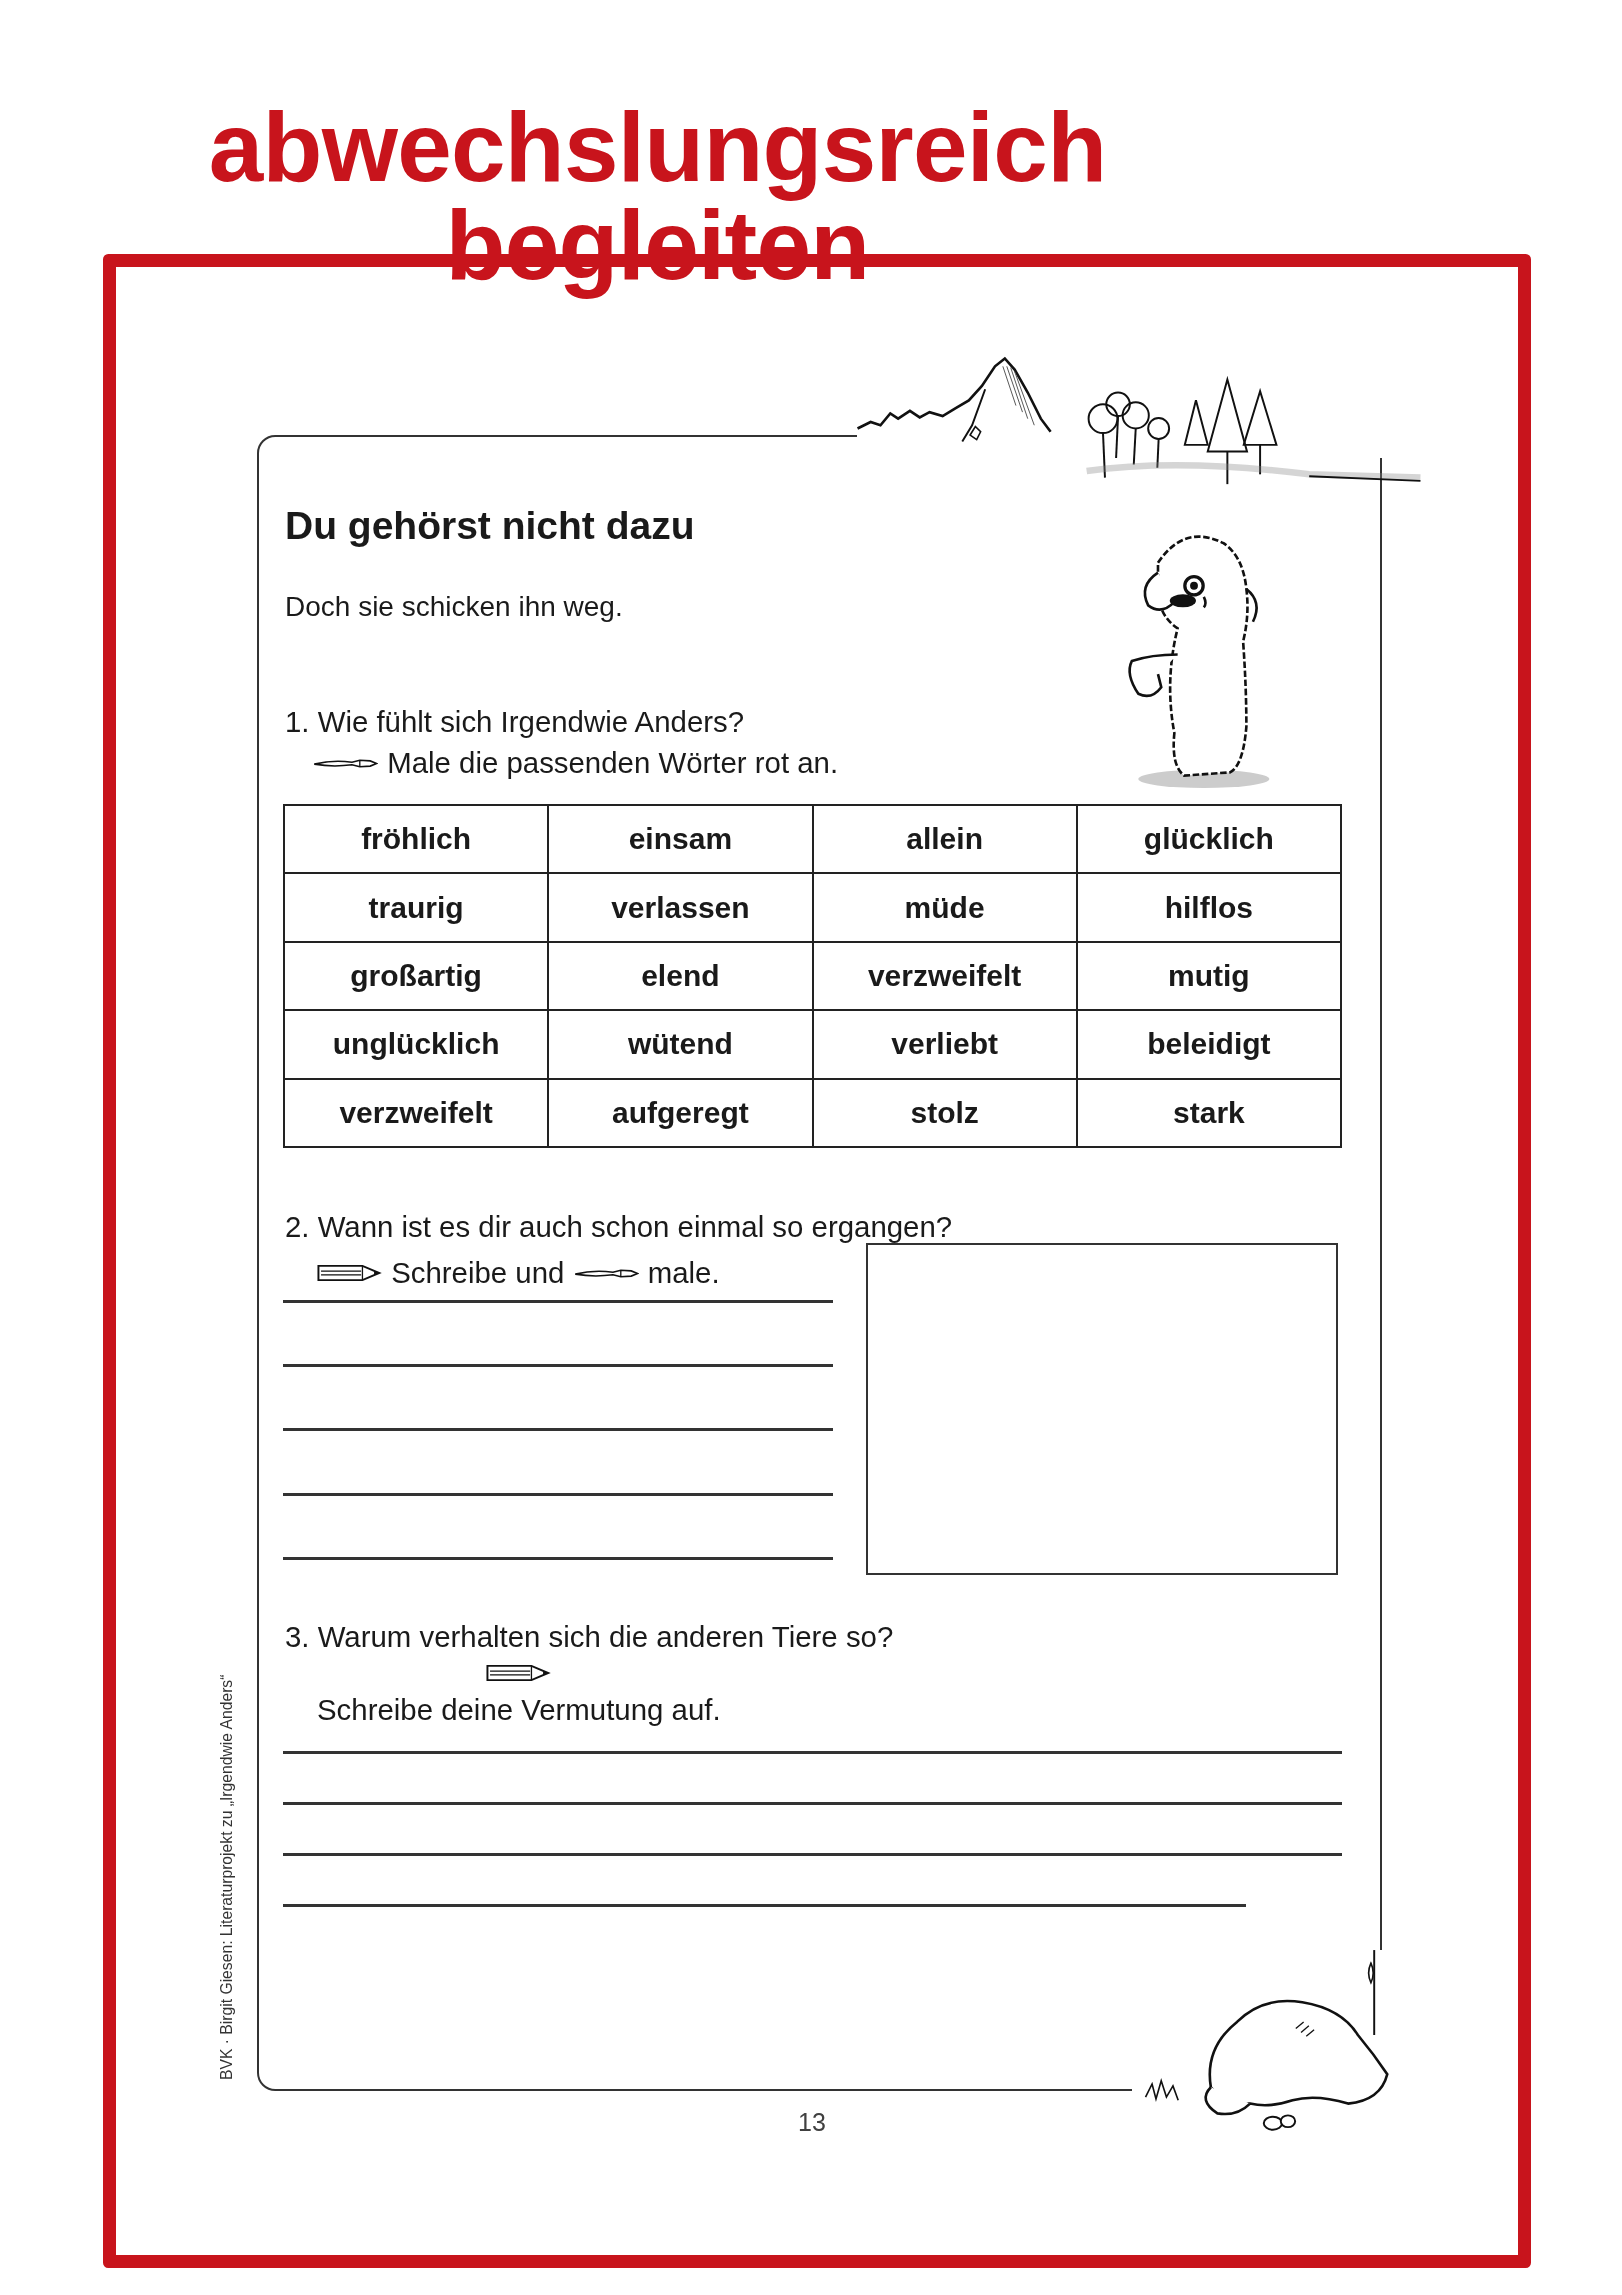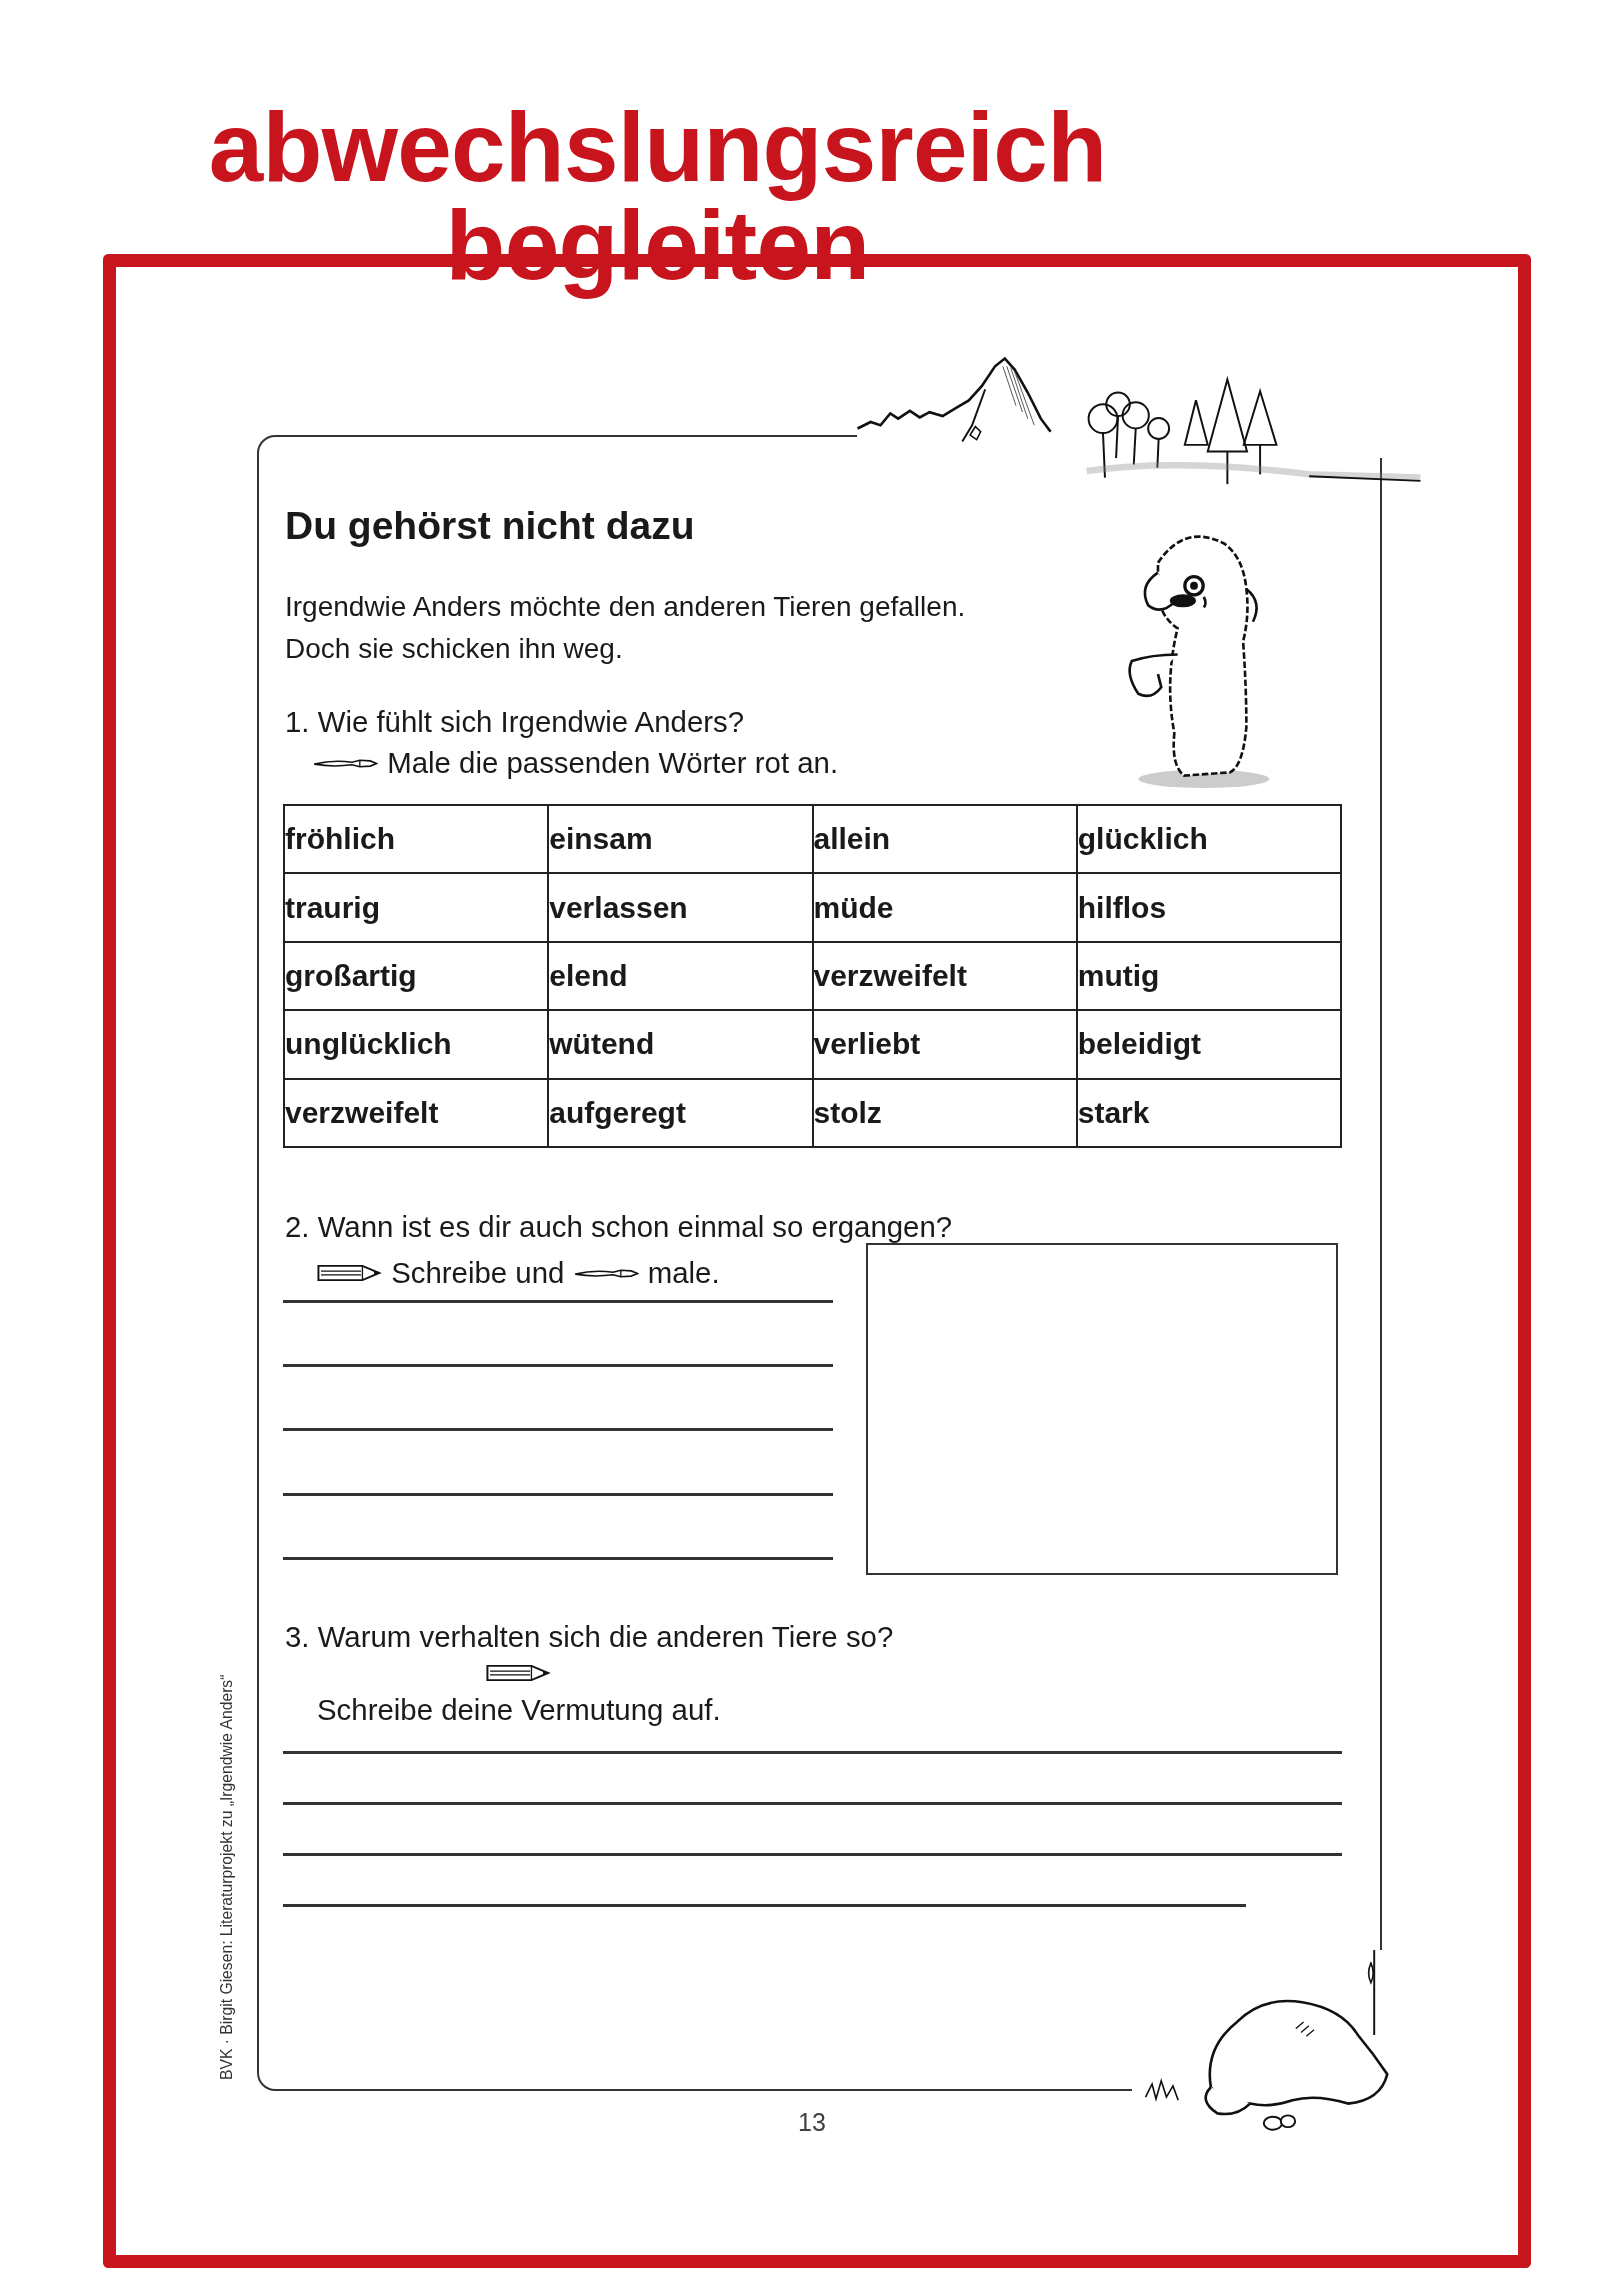--- a/index.html
+++ b/index.html
@@ -19,21 +19,21 @@
   .landscape { position:absolute; left:851px; top:353px; width:576px; height:151px; }
   .dog { position:absolute; left:1112px; top:517px; width:164px; height:275px; }
   .rock { position:absolute; left:1132px; top:1937px; width:308px; height:196px; }
   .title { position:absolute; left:285px; top:504px; font-size:39px; font-weight:bold; color:#1a1a1a; }
   .intro { position:absolute; left:285px; top:586px; font-size:28px; line-height:42px; color:#1a1a1a; }
   .q { position:absolute; left:285px; font-size:29.4px; color:#1a1a1a; }
   .instr { position:absolute; font-size:29.4px; color:#1a1a1a; display:flex; align-items:center; gap:9.2px; }
   .instr svg { display:block; }
   .word-table { position:absolute; left:283px; top:804px; width:1059px; height:344px;
                 border-collapse:collapse; table-layout:fixed; }
-  .word-table td { border:2.6px solid #222; text-align:left; vertical-align:middle;
+  .word-table td { border:2.6px solid #222; text-align:center; vertical-align:middle;
                    font-size:30px; font-weight:bold; color:#1a1a1a; height:63px; padding:0; }
   .write-line { position:absolute; height:0; border-top:3.3px solid #333; }
   .draw-box { position:absolute; left:866px; top:1243px; width:472px; height:332px;
               box-sizing:border-box; border:2.6px solid #333; }
   .sidenote { position:absolute; left:218px; top:2080px; font-size:15.7px; color:#333;
               transform-origin:0 0; transform:rotate(-90deg); white-space:nowrap; }
   .page-num { position:absolute; left:798px; top:2108px; font-size:25px; color:#404040; }
 </style>
 </head>
 <body>
@@ -86,21 +86,20 @@
   <path d="M205 110 Q230 130 215 160" fill="none" stroke="#111" stroke-width="4"></path>
   <circle cx="125" cy="105" r="14" fill="#fff" stroke="#111" stroke-width="5"></circle>
   <circle cx="125" cy="105" r="6" fill="#111"></circle>
   <ellipse cx="108" cy="128" rx="20" ry="10" fill="#111"></ellipse>
   <path d="M140 122 Q145 132 140 138" fill="none" stroke="#111" stroke-width="4"></path>
   <path d="M100 210 Q60 210 30 220 Q20 240 40 270 Q60 280 75 260 L70 240" fill="#fff" stroke="#111" stroke-width="4"></path>
 </svg>
 
 <div class="title">Du gehörst nicht dazu</div>
 <div class="intro">
-  <div>Irgendwie Anders möchte den anderen Tieren gefallen.</div>
   <div>Doch sie schicken ihn weg.</div>
 </div>
 
 <div class="q" style="top:705px;">1. Wie fühlt sich Irgendwie Anders?</div>
 <div class="instr" style="left:313px; top:746px;">
   <svg width="65" height="13" viewBox="0 0 100 20">
     <path d="M2 11 Q30 4 60 8 L72 5 L88 6 L98 10 L88 14 L72 15 L60 12 Q30 16 2 11 Z" fill="#fff" stroke="#111" stroke-width="2.5"></path>
     <line x1="72" y1="5" x2="72" y2="15" stroke="#111" stroke-width="2"></line>
   </svg>
   <span>Male die passenden Wörter rot an.</span>

